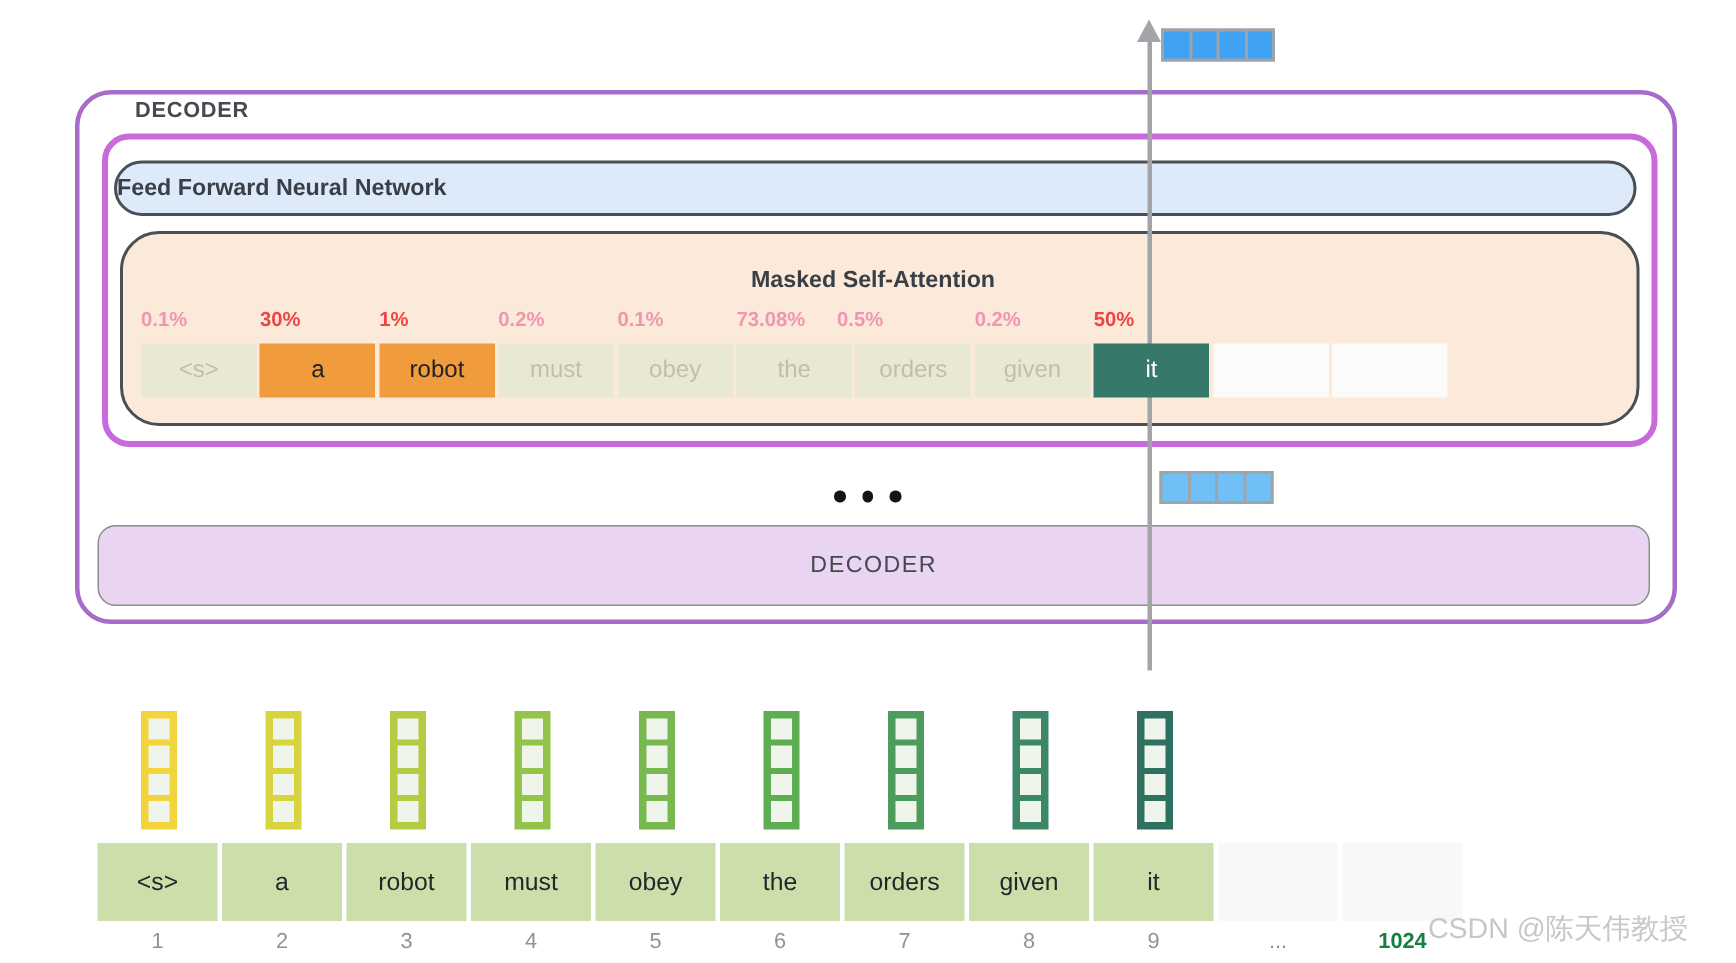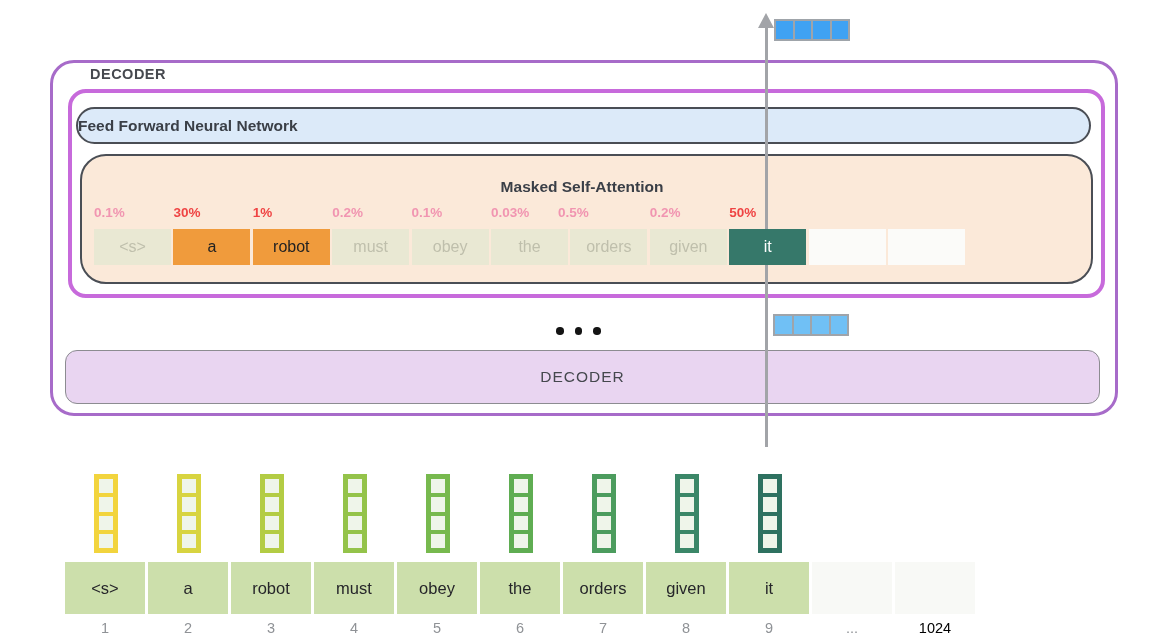--- a/index.html
+++ b/index.html
@@ -50,21 +50,21 @@
   
   .emb-col{position:absolute;top:474px;width:24px;height:79px;display:flex;flex-direction:column;
     gap:4px;padding:5px;box-sizing:border-box;z-index:2;}
   .emb-cell{flex:1;background:#eff5ea;}
 
   .bottom-cell{position:absolute;top:562px;width:80px;height:52px;display:flex;align-items:center;justify-content:center;
     font-size:16.5px;color:#26262a;z-index:2;box-sizing:border-box;}
   .bottom-green{background:#ccdfab;}
   .bottom-empty{background:#f8f9f6;}
   .bottom-num{position:absolute;top:620px;width:80px;text-align:center;font-size:14.5px;color:#8f9296;z-index:2;}
-  .num-big{font-weight:400;color:#000000;}
+  .num-big{font-weight:700;color:#15803d;}
 
   .watermark{left:952px;top:606px;font-size:19px;color:#c7c7c7;z-index:3;white-space:nowrap;}
 </style>
 </head>
 <body>
 
 <div class="canvas">
 
   <div class="abs arrow-line"></div>
   <div class="abs arrow-head"></div>
@@ -98,32 +98,33 @@
       <div class="vec-cell" style="background: rgb(112, 192, 245);"></div>
       <div class="vec-cell" style="background: rgb(112, 192, 245);"></div>
       <div class="vec-cell" style="background: rgb(112, 192, 245);"></div>
       <div class="vec-cell" style="background: rgb(112, 192, 245);"></div>
     </div>
 
   <div class="abs box-dec2">
     <span>DECODER</span>
   </div>
 
+  <div class="abs watermark">CSDN @陈天伟教授</div>
 
 <div class="attn-pct pct-light" style="left: 94px;">0.1%</div>
     <div class="attn-cell cell-dim" style="left: 94px;">&lt;s&gt;</div>
     <div class="attn-pct pct-strong" style="left: 173.4px;">30%</div>
     <div class="attn-cell cell-orange" style="left: 173.4px;">a</div>
     <div class="attn-pct pct-strong" style="left: 252.8px;">1%</div>
     <div class="attn-cell cell-orange" style="left: 252.8px;">robot</div>
     <div class="attn-pct pct-light" style="left: 332.2px;">0.2%</div>
     <div class="attn-cell cell-dim" style="left: 332.2px;">must</div>
     <div class="attn-pct pct-light" style="left: 411.6px;">0.1%</div>
     <div class="attn-cell cell-dim" style="left: 411.6px;">obey</div>
-    <div class="attn-pct pct-light" style="left: 491px;">0.03%</div>
+    <div class="attn-pct pct-light" style="left: 491px;">73.08%</div>
     <div class="attn-cell cell-dim" style="left: 491px;">the</div>
     <div class="attn-pct pct-light" style="left: 558px;">0.5%</div>
     <div class="attn-cell cell-dim" style="left: 570.4px;">orders</div>
     <div class="attn-pct pct-light" style="left: 649.8px;">0.2%</div>
     <div class="attn-cell cell-dim" style="left: 649.8px;">given</div>
     <div class="attn-pct pct-strong" style="left: 729.2px;">50%</div>
     <div class="attn-cell cell-teal" style="left: 729.2px;">it</div>
     <div class="attn-cell cell-empty" style="left: 808.6px;"></div>
     <div class="attn-cell cell-empty" style="left: 888px;"></div>
     <div class="emb-col" style="left: 93.5px; background: rgb(242, 212, 61);">

